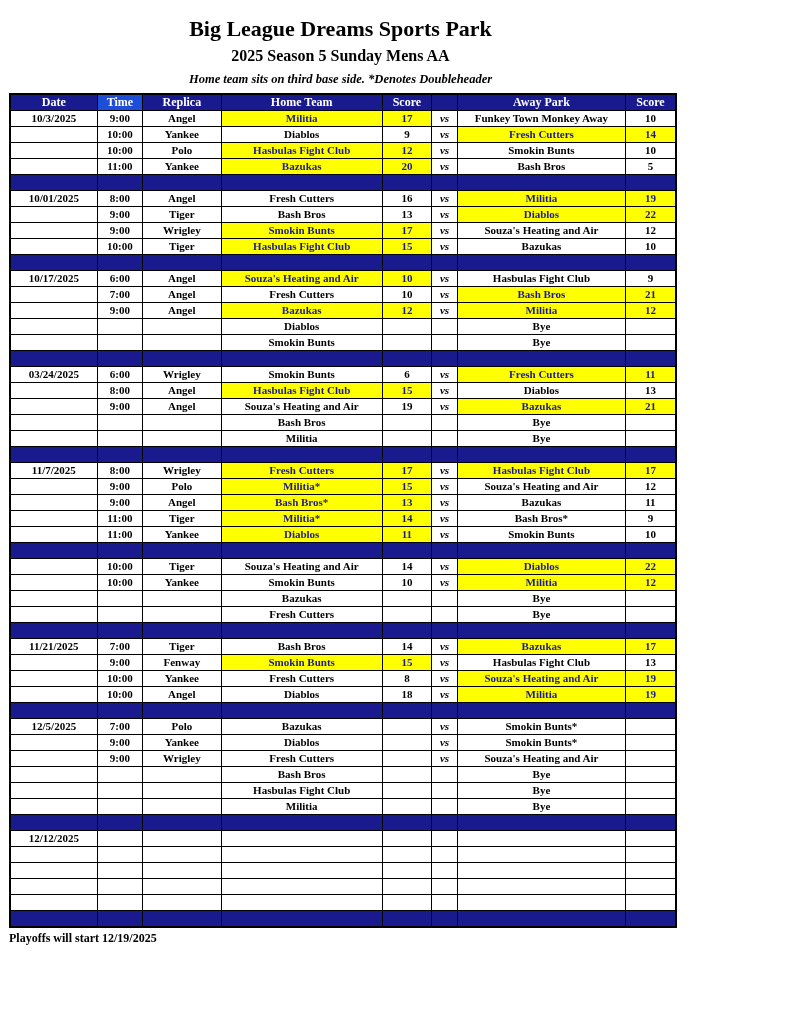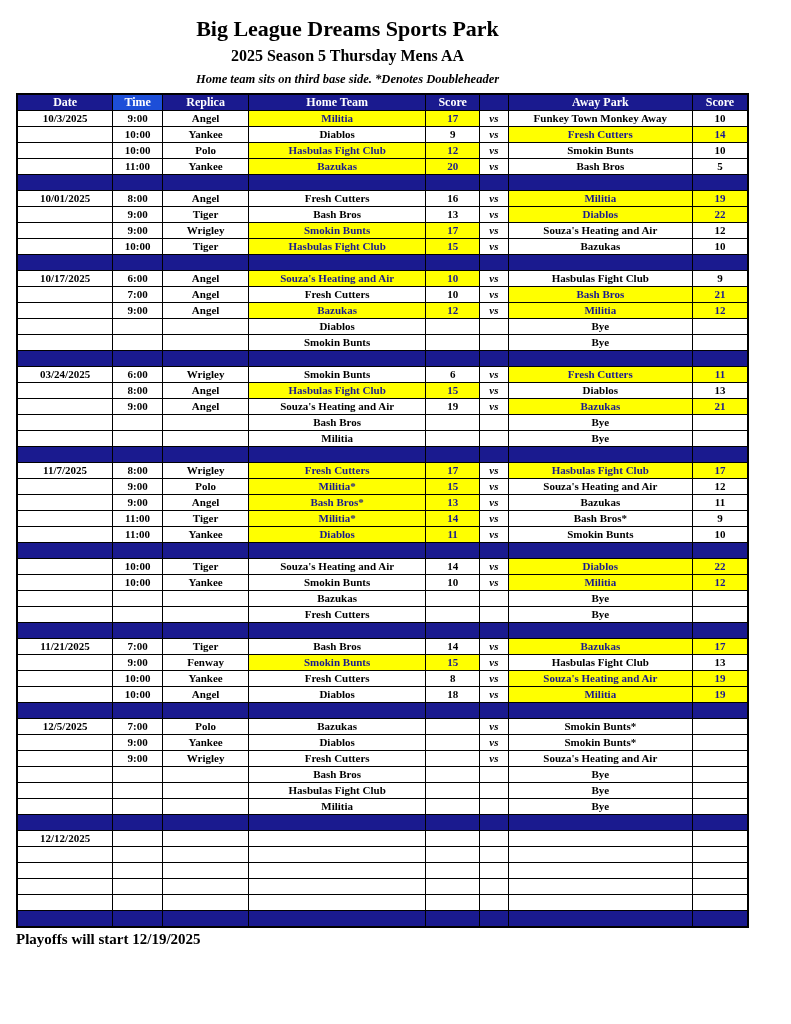--- a/index.html
+++ b/index.html
@@ -11,21 +11,21 @@
     font-family: "Liberation Serif", "DejaVu Serif", serif;
     -webkit-font-smoothing: antialiased;
   }
   .page {
     position: relative;
     width: 791px;
     height: 1024px;
     overflow: hidden;
   }
   .content {
-    margin-left: 16px;
+    margin-left: 9px;
     width: 663px;
     padding-top: 16px;
   }
   .title {
     text-align: center;
     font-weight: bold;
     font-size: 22px;
     color: #000000;
     line-height: 1.15;
   }
@@ -43,21 +43,21 @@
     font-style: italic;
     font-size: 12.5px;
     color: #000000;
     margin-top: 8px;
     margin-bottom: 6px;
     line-height: 1.1;
   }
   table.schedule {
     border-collapse: collapse;
     table-layout: fixed;
-    width: 733px;
+    width: 668px;
     border: 2px solid #000000;
   }
   table.schedule td, table.schedule th {
     border: 1px solid #000000;
     height: 15px;
     padding: 0 1px;
     text-align: center;
     vertical-align: middle;
     font-weight: bold;
     font-size: 11px;
@@ -68,33 +68,33 @@
   }
   table.schedule th {
     font-size: 12px;
   }
   td.vs-cell {
     font-style: italic;
     font-size: 10px;
   }
   .footer {
     font-weight: bold;
-    font-size: 15px;
+    font-size: 12px;
     color: #000000;
     margin-top: 3px;
     text-align: left;
   }
 </style>
 </head>
 <body>
 
 <div class="page">
   <div class="content">
     <div class="title">Big League Dreams Sports Park</div>
-    <div class="subtitle">2025 Season 5 Thursday Mens AA</div>
+    <div class="subtitle">2025 Season 5 Sunday Mens AA</div>
     <div class="note">Home team sits on third base side.  *Denotes Doubleheader</div>
     <table class="schedule">
       <colgroup>
           <col style="width: 13.1%;">
           <col style="width: 6.8%;">
           <col style="width: 11.8%;">
           <col style="width: 24.2%;">
           <col style="width: 7.4%;">
           <col style="width: 3.9%;">
           <col style="width: 25.2%;">

